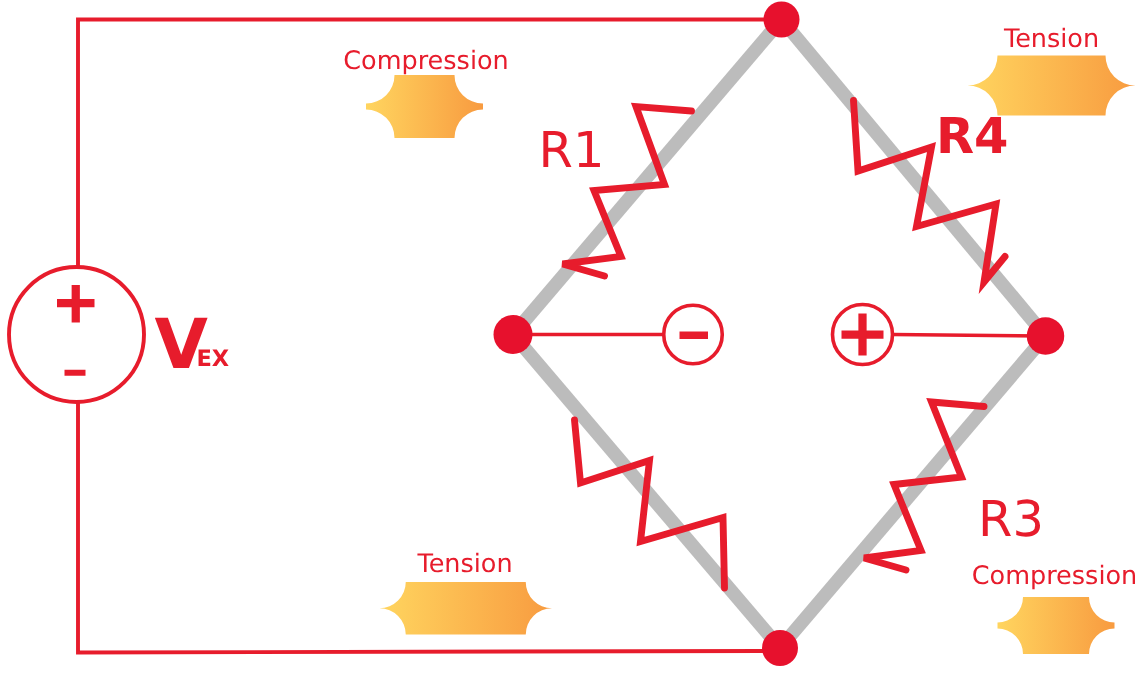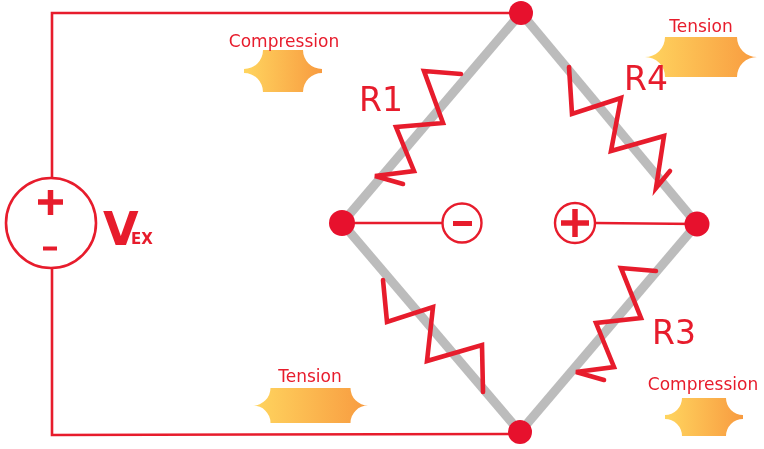--- a/index.html
+++ b/index.html
@@ -82,21 +82,21 @@
       <circle cx="520" cy="432" r="12"></circle>
     </g>
   </svg>
 
   <div class="lbl badge-lbl" style="left:284px;top:33px;">Compression</div>
   <div class="lbl badge-lbl" style="left:701px;top:18px;">Tension</div>
   <div class="lbl badge-lbl" style="left:310px;top:368px;">Tension</div>
   <div class="lbl badge-lbl" style="left:703px;top:376px;">Compression</div>
 
   <div class="lbl r-lbl" style="left:359px;top:83px;">R1</div>
-  <div class="lbl r-lbl" style="left:624px;top:62px;">R4</div>
-  <div class="lbl r-lbl" style="left:652px;top:316px;">R3</div>
+  <div class="lbl r-lbl" style="left:624px;top:74px;font-weight:bold;">R4</div>
+  <div class="lbl r-lbl" style="left:652px;top:329px;">R3</div>
 
   <div class="vex">
     <span class="sym">V</span>
     <span class="sub">EX</span>
   </div>
 
 </div>
 
 </body></html>

